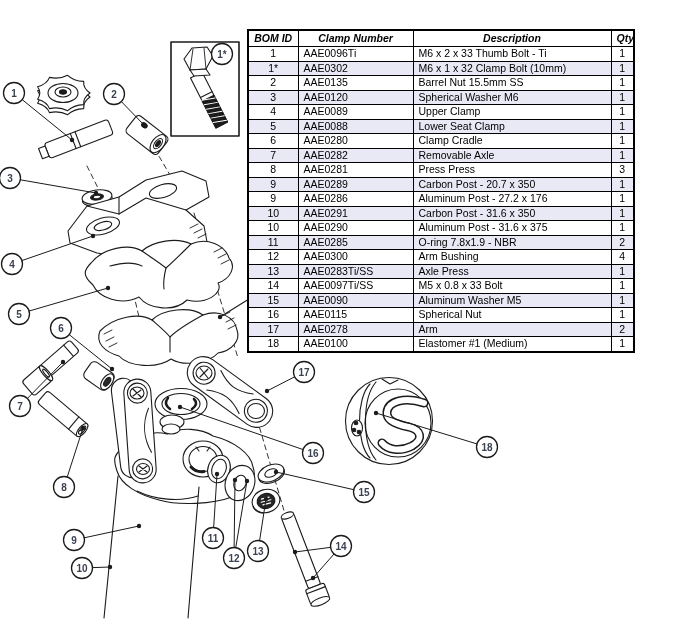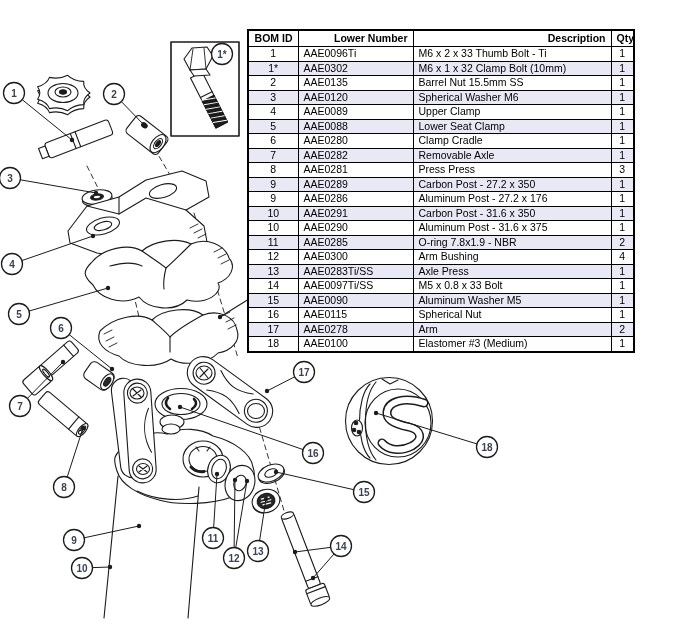--- a/index.html
+++ b/index.html
@@ -5,21 +5,21 @@
   html,body{margin:0;padding:0;background:#fff;}
   body{width:677px;height:625px;overflow:hidden;font-family:"Liberation Sans",sans-serif;}
   .stage{position:relative;width:677px;height:625px;background:#fff;}
   svg#diagram{position:absolute;left:0;top:0;}
   .art{stroke:#1b1b1b;stroke-width:1.1;fill:none;stroke-linejoin:round;stroke-linecap:round;}
   .dash{stroke-dasharray:5 4;stroke-width:0.9;}
   table.bom{position:absolute;left:247px;top:29px;width:386px;border-collapse:collapse;table-layout:fixed;
             border:2px solid #000;font-size:10.5px;color:#000;}
   table.bom th,table.bom td{border:1px solid #000;padding:0 5px;white-space:nowrap;overflow:hidden;
             height:13.5px;line-height:13.5px;}
-  table.bom thead th{font-weight:bold;text-align:right;height:15px;line-height:15px;}
+  table.bom thead th{font-weight:bold;text-align:center;height:15px;line-height:15px;font-style:italic;}
   table.bom td.c{text-align:center;padding:0 1px;}
   table.bom tbody tr:nth-child(even){background:#e9e9f6;}
   .balloon-text{font-size:10px;font-weight:bold;}
 </style>
 </head>
 <body>
 
 <div class="stage">
 
 <svg id="diagram" width="677" height="625" viewBox="0 0 677 625">
@@ -332,21 +332,21 @@
 <table class="bom">
   <colgroup>
     <col style="width:50px">
         <col style="width:115px">
         <col style="width:198px">
         <col style="width:23px">
   </colgroup>
   <thead>
     <tr>
       <th>BOM ID</th>
-      <th>Lower Number</th>
+      <th>Clamp Number</th>
       <th>Description</th>
       <th>Qty</th>
     </tr>
   </thead>
   <tbody id="bom-body">
         <tr>
           <td class="c">1</td>
           <td>AAE0096Ti</td>
           <td>M6 x 2 x 33 Thumb Bolt - Ti</td>
           <td class="c">1</td>
@@ -395,21 +395,21 @@
         </tr>
         <tr>
           <td class="c">8</td>
           <td>AAE0281</td>
           <td>Press Press</td>
           <td class="c">3</td>
         </tr>
         <tr>
           <td class="c">9</td>
           <td>AAE0289</td>
-          <td>Carbon Post - 27.2 x 350</td>
+          <td>Carbon Post - 20.7 x 350</td>
           <td class="c">1</td>
         </tr>
         <tr>
           <td class="c">9</td>
           <td>AAE0286</td>
           <td>Aluminum Post - 27.2 x 176</td>
           <td class="c">1</td>
         </tr>
         <tr>
           <td class="c">10</td>
@@ -461,19 +461,19 @@
         </tr>
         <tr>
           <td class="c">17</td>
           <td>AAE0278</td>
           <td>Arm</td>
           <td class="c">2</td>
         </tr>
         <tr>
           <td class="c">18</td>
           <td>AAE0100</td>
-          <td>Elastomer #3 (Medium)</td>
+          <td>Elastomer #1 (Medium)</td>
           <td class="c">1</td>
         </tr>
       </tbody>
 </table>
 
 </div>
 
 </body></html>

